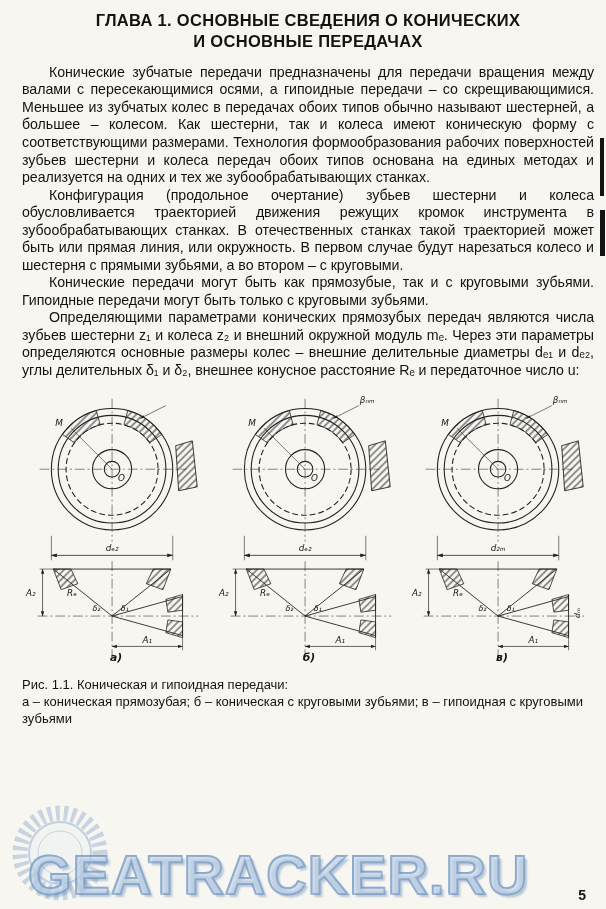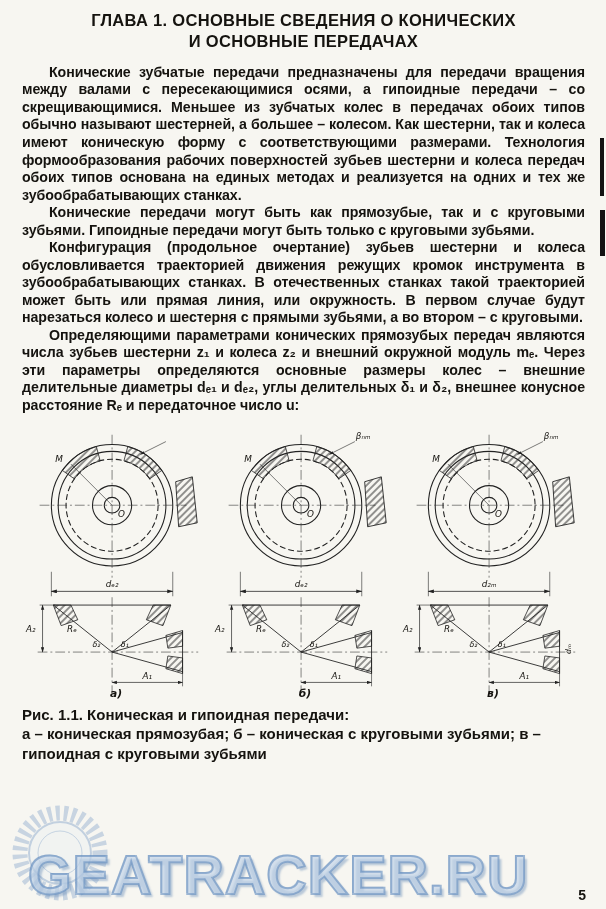--- a/index.html
+++ b/index.html
@@ -1,28 +1,28 @@
 <!DOCTYPE html>
 <html><head>
 <meta charset="utf-8">
 <style>
   *{margin:0;padding:0;box-sizing:border-box}
   body{width:606px;font-family:"Liberation Sans",sans-serif;background:#d8d6d0}
   .page{position:relative;width:606px;height:909px;background:#f7f6f1;overflow:hidden;color:#15130f}
-  .inner{padding:10px 21px 0 22px}
+  .inner{padding:10px 12px 0 22px}
   .chapter-title{font-size:16.5px;font-weight:700;text-align:center;line-height:1.3;letter-spacing:.3px;margin-bottom:11px}
   .chapter-title span{display:block}
-  .body-text p{font-size:14.2px;font-weight:700;line-height:1.235;text-align:justify;text-indent:27px;letter-spacing:-.05px}
+  .body-text p{font-size:14.2px;font-weight:400;line-height:1.235;text-align:justify;text-indent:27px;letter-spacing:-.05px}
   .figure-row{display:flex;justify-content:space-between;margin-top:6px}
   svg.diag{width:186px;height:282px;flex:0 0 auto}
   .lbl{font:italic 9px "DejaVu Sans",sans-serif;fill:#15130f}
   .sm{font-size:8px}
   .mid{text-anchor:middle}
   .sub{font:italic 700 11px "DejaVu Sans",sans-serif;text-anchor:middle;fill:#15130f}
-  .caption{margin-top:2px;font-size:15px;font-weight:700;line-height:1.3}
+  .caption{margin-top:10px;font-size:13px;font-weight:400;line-height:1.3}
   .caption span{display:block}
   .pagenum{position:absolute;right:20px;bottom:6px;font-size:14px;font-weight:600}
   .artifact{position:absolute;background:#131313}
   .a1{right:2px;top:138px;width:4px;height:58px}
   .a2{right:1px;top:210px;width:5px;height:46px}
   .watermark{position:absolute;left:0;right:2px;bottom:2px;height:110px;pointer-events:none;z-index:5}
   .wm-text{position:absolute;left:28px;bottom:0;width:578px;font-weight:700;font-size:56px;letter-spacing:1px;white-space:nowrap;overflow:hidden;
     color:rgba(228,238,248,.48);-webkit-text-stroke:2px rgba(104,144,192,.62);
     text-shadow:3px 3px 2px rgba(92,132,180,.40), -1px -1px 0 rgba(104,144,192,.35)}
   .wm-seal{position:absolute;left:8px;bottom:2px;opacity:.6}
@@ -44,22 +44,22 @@
 <div class="page">
   <div class="inner">
 
     <div class="chapter-title">
       <span>ГЛАВА 1.  ОСНОВНЫЕ СВЕДЕНИЯ О КОНИЧЕСКИХ</span>
       <span>И ОСНОВНЫЕ ПЕРЕДАЧАХ</span>
     </div>
 
     <div class="body-text">
       <p>Конические зубчатые передачи предназначены для передачи вращения между валами с пересекающимися осями, а гипоидные передачи – со скрещивающимися. Меньшее из зубчатых колес в передачах обоих типов обычно называют шестерней, а большее – колесом. Как шестерни, так и колеса имеют коническую форму с соответствующими размерами. Технология формообразования рабочих поверхностей зубьев шестерни и колеса передач обоих типов основана на единых методах и реализуется на одних и тех же зубообрабатывающих станках.</p>
+      <p>Конфигурация (продольное очертание) зубьев шестерни и колеса обусловливается траекторией движения режущих кромок инструмента в зубообрабатывающих станках. В отечественных станках такой траекторией может быть или прямая линия, или окружность. В первом случае будут нарезаться колесо и шестерня с прямыми зубьями, а во втором – с круговыми.</p>
       <p>Конические передачи могут быть как прямозубые, так и с круговыми зубьями. Гипоидные передачи могут быть только с круговыми зубьями.</p>
-      <p>Конфигурация (продольное очертание) зубьев шестерни и колеса обусловливается траекторией движения режущих кромок инструмента в зубообрабатывающих станках. В отечественных станках такой траекторией может быть или прямая линия, или окружность. В первом случае будут нарезаться колесо и шестерня с прямыми зубьями, а во втором – с круговыми.</p>
       <p>Определяющими параметрами конических прямозубых передач являются числа зубьев шестерни z₁ и колеса z₂  и  внешний  окружной модуль mₑ. Через эти параметры определяются основные размеры колес – внешние делительные диаметры dₑ₁ и dₑ₂, углы делительных δ₁ и δ₂, внешнее конусное расстояние Rₑ  и   передаточное число u:</p>
     </div>
 
     <div class="figure-row">
 
       <svg class="diag" viewBox="0 0 190 280">
         <g stroke="#222" fill="none" stroke-width="1.1">
           <circle cx="92" cy="82" r="62"></circle>
             <circle cx="92" cy="82" r="55"></circle>
           <circle cx="92" cy="82" r="47" stroke-dasharray="6 3"></circle>

